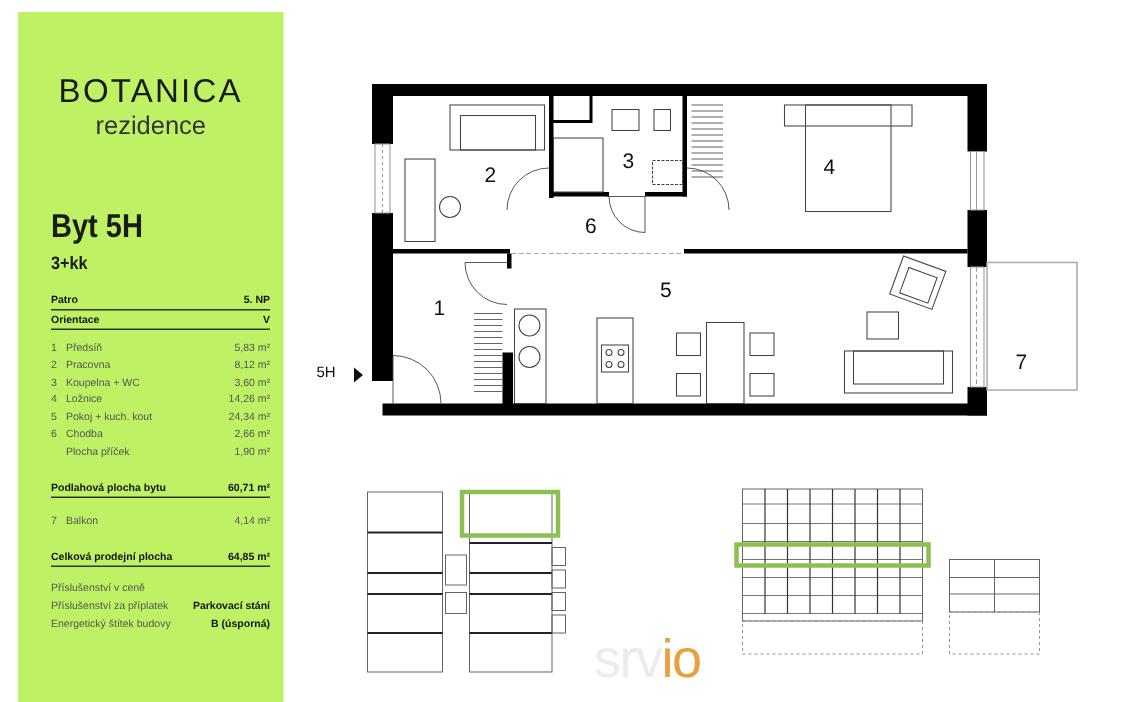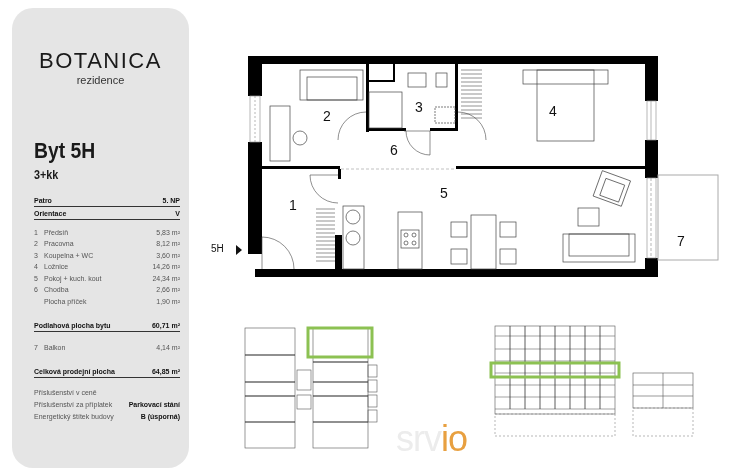--- a/index.html
+++ b/index.html
@@ -1,19 +1,19 @@
 <!DOCTYPE html>
 <html><head>
 <meta charset="utf-8">
 <style>
   html, body { margin:0; padding:0; background:#ffffff; }
   body { width:748px; height:468px; position:relative; overflow:hidden; font-family:"Liberation Sans", sans-serif; color:#1a1a1a; }
-  .panel { position:absolute; left:12px; top:8px; width:177px; height:460px; background:#e5e5e5;border-radius:21px; }
+  .panel { position:absolute; left:12px; top:8px; width:177px; height:460px; background:#bef264; }
   .logo { position:absolute; left:0; top:40px; width:177px; text-align:center; font-family:"Liberation Sans", sans-serif; font-size:22px; letter-spacing:1.5px; font-weight:400; color:#1a1a1a; }
-  .logo-sub { position:absolute; left:0; top:66px; width:177px; text-align:center; font-size:11px; color:#333; }
+  .logo-sub { position:absolute; left:0; top:66px; width:177px; text-align:center; font-size:17px; color:#333; }
   .unit-title { position:absolute; left:22px; top:130px; font-size:22px; font-weight:700; font-family:"Liberation Sans", sans-serif; transform:scaleX(0.88); transform-origin:left; }
   .unit-type { position:absolute; left:22px; top:160px; font-size:12px; font-weight:700; transform:scaleX(0.9); transform-origin:left; }
   .row { position:absolute; left:22px; width:146px; display:flex; justify-content:space-between; font-size:7px; color:#555; line-height:9px; }
   .row.bold { color:#111; font-weight:700; border-bottom:1px solid #333; padding-bottom:1px; }
   .row .num { width:10px; display:inline-block; }
   .row .lbl { flex:1; }
   .row.bold-val .val { color:#111; font-weight:700; }
   .plan { position:absolute; left:0; top:0; }
   .wm { position:absolute; left:396px; top:418px; font-size:36px; font-weight:400; color:#e8a040; letter-spacing:-1px; }
   .wm .fade { color:#ececec; }

